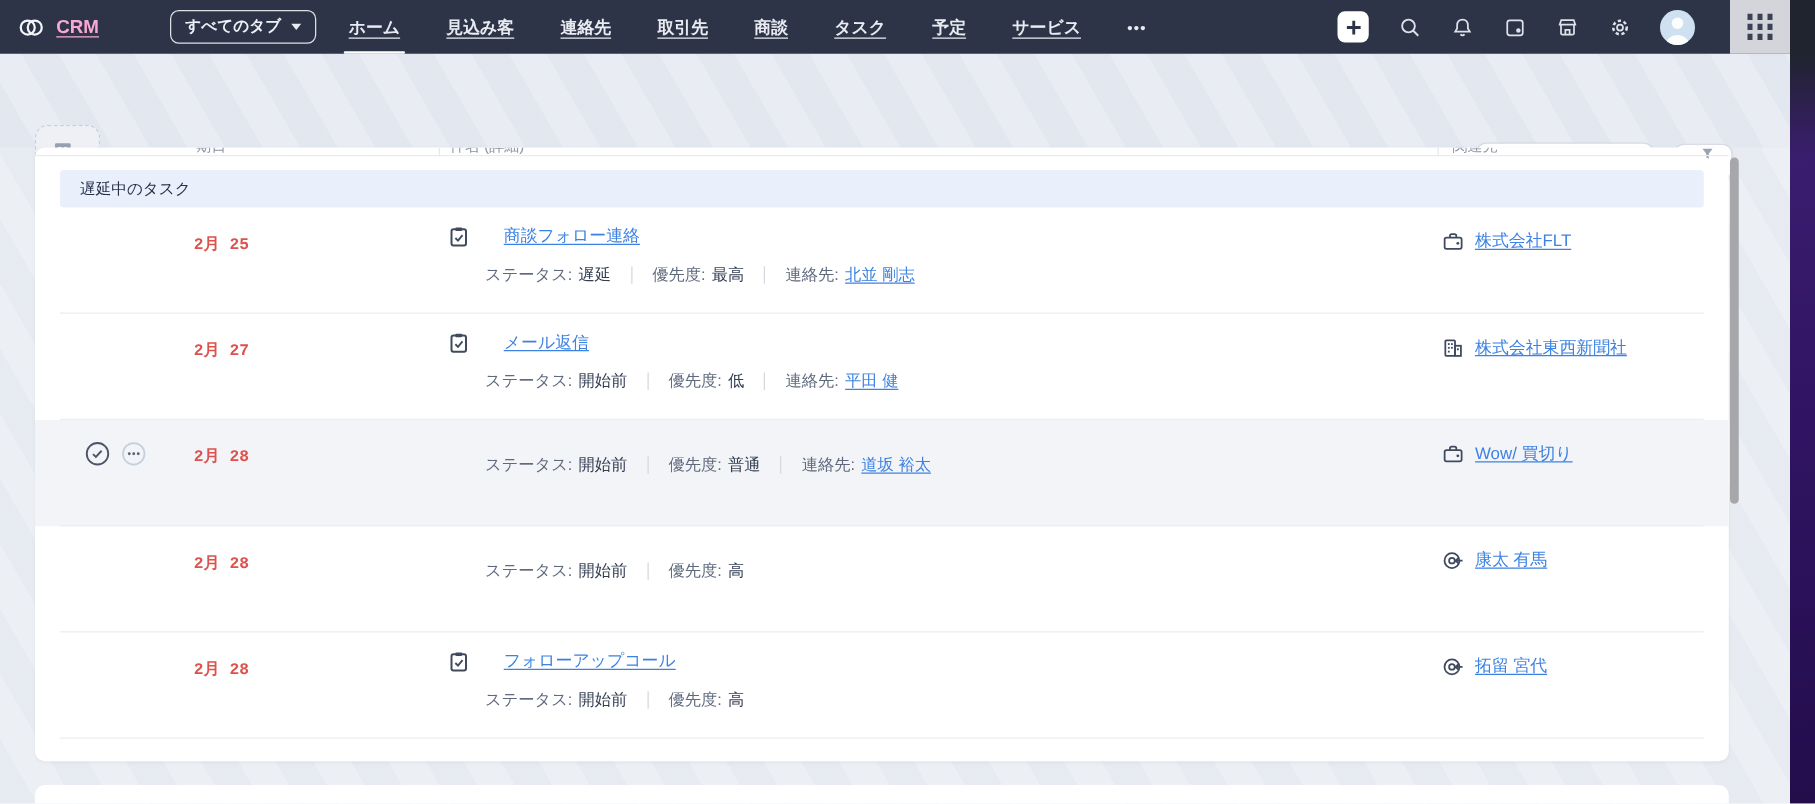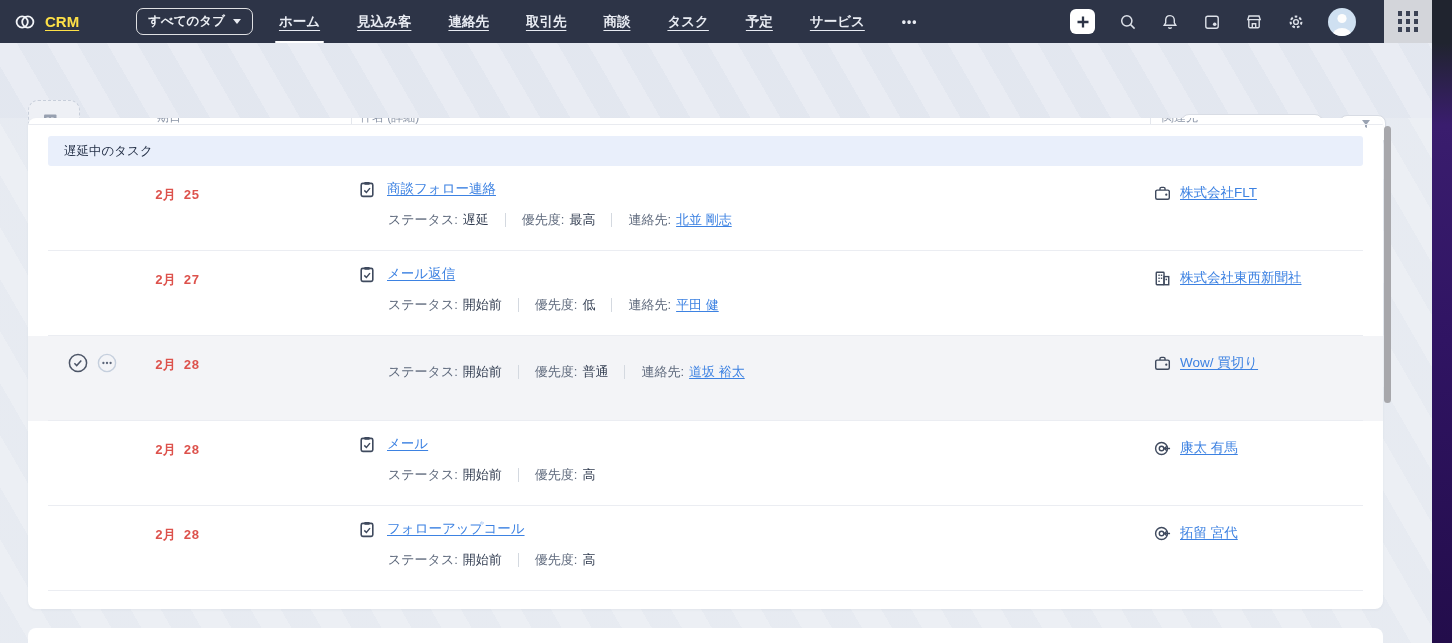--- a/index.html
+++ b/index.html
@@ -5,21 +5,21 @@
   html,body{margin:0;padding:0;}
   .screen{position:relative;width:1452px;height:643px;overflow:hidden;
     font-family:"Liberation Sans",sans-serif;
     background-color:var(--page-bg,#ecEFF4);
     background-image:repeating-linear-gradient(60deg, rgba(213,220,232,.22) 0 26px, rgba(255,255,255,0) 26px 52px);}
   a{cursor:pointer;}
   
   .nav{position:absolute;left:0;top:0;width:1432px;height:43px;background:var(--navbar-bg,#2d3447);
     display:flex;align-items:center;padding-left:14px;box-sizing:border-box;z-index:5;}
   .logo{width:22px;height:22px;margin-right:9px;flex:0 0 auto;}
-  .brand{color:#fde047;font-weight:bold;font-size:15px;text-decoration:underline;text-underline-offset:3px;margin-right:20px;}
+  .brand{color:#f9a8d4;font-weight:bold;font-size:15px;text-decoration:underline;text-underline-offset:3px;margin-right:20px;}
   .tabsel{display:flex;align-items:center;gap:8px;border:1.4px solid rgba(255,255,255,.85);border-radius:7px;
     color:#eef1f6;font-size:12.5px;font-weight:600;padding:4px 11px;margin-right:26px;background:transparent;margin-left:37px;}
   .caret-w{width:0;height:0;border-left:4.5px solid transparent;border-right:4.5px solid transparent;border-top:5px solid #e8ebf2;}
   .nav-items{display:flex;align-items:center;gap:37px;height:100%;}
   .nav-item{position:relative;color:#e8ebf2;font-size:13.5px;font-weight:600;text-decoration:underline;
     text-underline-offset:4px;text-decoration-thickness:1px;height:100%;display:flex;align-items:center;}
   .nav-item.active::after{content:'';position:absolute;left:-4px;right:-4px;bottom:0;height:2.5px;background:#fff;border-radius:1px;}
   .nav-item.overflow{text-decoration:none;letter-spacing:1px;font-size:12px;}
   .nav-right{margin-left:auto;display:flex;align-items:center;gap:23px;height:100%;}
   .plusbtn{width:25px;height:25px;background:#fff;border-radius:6px;display:flex;align-items:center;justify-content:center;}
@@ -50,21 +50,21 @@
   .gh-vline{position:absolute;top:0;height:7px;border-left:1px solid #e4e7ed;}
   .gh-filter{position:absolute;right:12px;top:-3px;}
   .band{margin:3px 20px 0 20px;height:30px;background:var(--section-band-bg,#e9effb);border-radius:3px;
     display:flex;align-items:center;padding-left:16px;font-size:12.5px;color:#243047;}
   .t-row{position:relative;height:85px;}
   .t-row::after{content:'';position:absolute;left:20px;right:20px;bottom:0;border-bottom:1px solid #ebedf2;}
   .t-row.hovered{background:#f3f4f7;}
   .hover-actions{position:absolute;left:40px;top:17px;display:flex;gap:9px;}
   .cell-date{position:absolute;left:127px;top:20px;font-size:13px;font-weight:600;color:var(--date-red,#dd524c);white-space:nowrap;font-family:Liberation Mono, monospace;}
   .cell-main{position:absolute;left:330px;top:14px;right:240px;}
-  .line1{display:flex;align-items:center;gap:11px;}
+  .line1{display:flex;align-items:center;gap:27px;}
   .tasklink{font-size:13.5px;color:var(--link-blue,#3d82e2);text-decoration:underline;text-underline-offset:2px;}
   .line2{margin-left:30px;margin-top:13px;display:flex;align-items:center;font-size:13px;}
   .lbl{color:#5f6a7d;}
   .val{color:#333e52;margin-left:5px;font-family:Liberation Mono, monospace;}
   .fsep{width:1px;height:14px;background:#d4d9e0;margin:0 16px;}
   .ctlink{color:var(--link-blue,#3d82e2);text-decoration:underline;text-underline-offset:2px;margin-left:5px;}
   .cell-rel{position:absolute;left:1125px;top:18px;display:flex;align-items:center;gap:9px;}
   .rellink{font-size:13.5px;color:var(--link-blue,#3d82e2);text-decoration:underline;text-underline-offset:2px;white-space:nowrap;}
   .relicon{width:18px;height:18px;display:flex;align-items:center;justify-content:center;}
   
@@ -329,30 +329,20 @@
                 <circle cx="13" cy="10.2" r="1.2" fill="#3f4a5e"></circle>
               </svg>
             </span>
       <a class="rellink">Wow/ 買切り</a>
     </div>
   </div>
         <div class="t-row">
 
     <span class="cell-date">2月 28</span>
     <div class="cell-main">
-      <div class="line1">
-        <span class="relicon">
-          <svg viewBox="0 0 16 17" width="16" height="17">
-                  <rect x="2.2" y="2.4" width="11.6" height="13" rx="1.6" fill="none" stroke="#3f4a5e" stroke-width="1.6"></rect>
-                  <rect x="5.2" y="1" width="5.6" height="2.7" rx="0.9" fill="#3f4a5e"></rect>
-                  <path d="M5.3 9.4 l2.1 2.1 3.6-4.4" fill="none" stroke="#3f4a5e" stroke-width="1.5"></path>
-                </svg>
-        </span>
-        <a class="tasklink">メール</a>
-      </div>
       <div class="line2">
         <span class="lbl">ステータス:</span>
         <span class="val">開始前</span>
         <span class="fsep"></span>
         <span class="lbl">優先度:</span>
         <span class="val">高</span>
 
       </div>
     </div>
     <div class="cell-rel">

